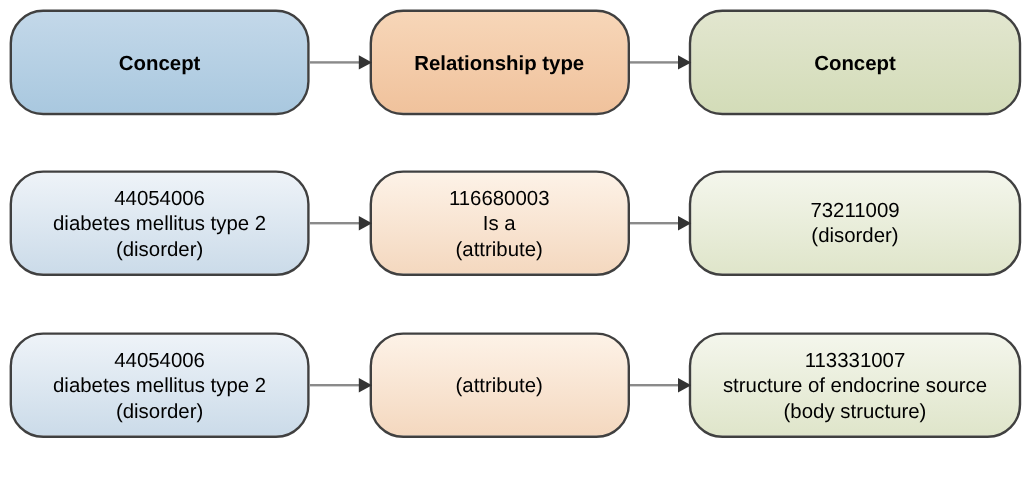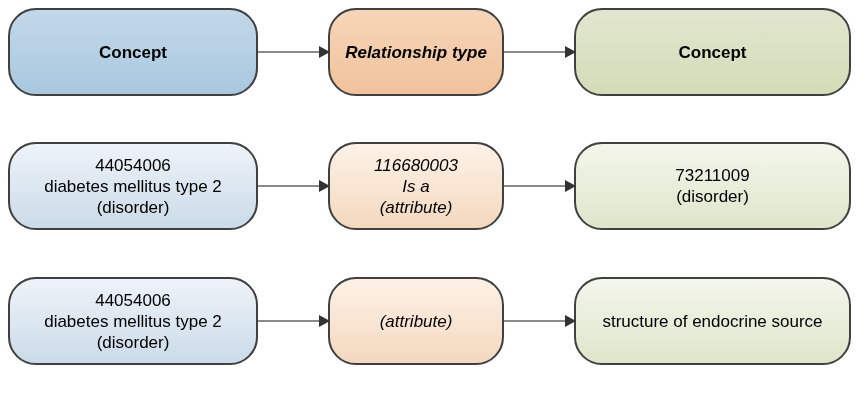--- a/index.html
+++ b/index.html
@@ -35,21 +35,21 @@
     flex-direction: column;
     justify-content: center;
     align-items: center;
     text-align: center;
     font-size: 17px;
     line-height: 21px;
     color: #000000;
     flex: none;
   }
   .col1 { width: 250px; }
-  .col2 { width: 176px; font-style: italic; }
+  .col2 { width: 217px; }
   .col3 { width: 277px; }
 
   .hdr { font-weight: bold; }
 
   .hdr-blue   { background: linear-gradient(#c3d8e9, #a9c8df); }
   .hdr-orange { background: linear-gradient(#f7d6b8, #f0c29c); }
   .hdr-green  { background: linear-gradient(#e2e6cf, #d3dcb8); }
   .dat-blue   { background: linear-gradient(#eef3f8, #cbdbe9); }
   .dat-orange { background: linear-gradient(#fdf2e7, #f4d8bf); justify-content: center; }
   .dat-green  { background: linear-gradient(#f4f6ec, #dfe5ca); justify-content: center; }
@@ -117,17 +117,19 @@
       <div>44054006</div>
       <div>diabetes mellitus type 2</div>
       <div>(disorder)</div>
     </div>
     <div class="arrow"></div>
     <div class="box col2 dat-orange">
       <div>(attribute)</div>
     </div>
     <div class="arrow"></div>
     <div class="box col3 dat-green">
+      <div>113331007</div>
       <div>structure of endocrine source</div>
+      <div>(body structure)</div>
     </div>
   </div>
 
 </div>
 
 </body></html>

